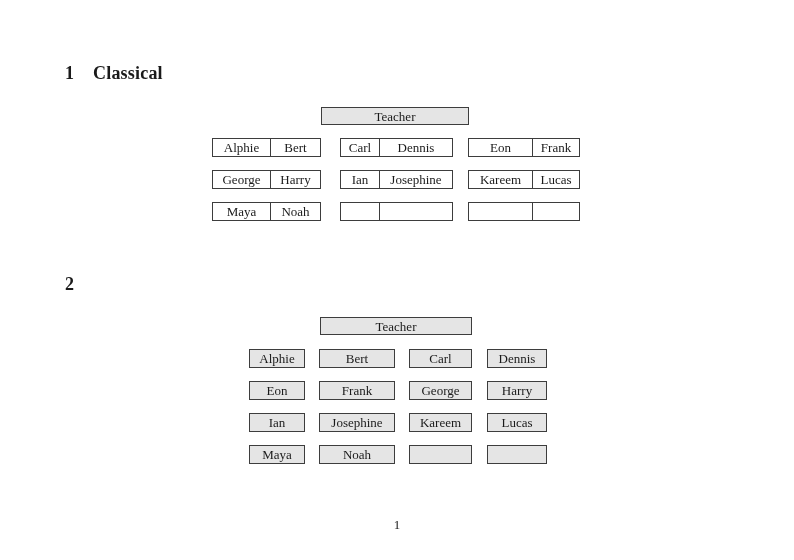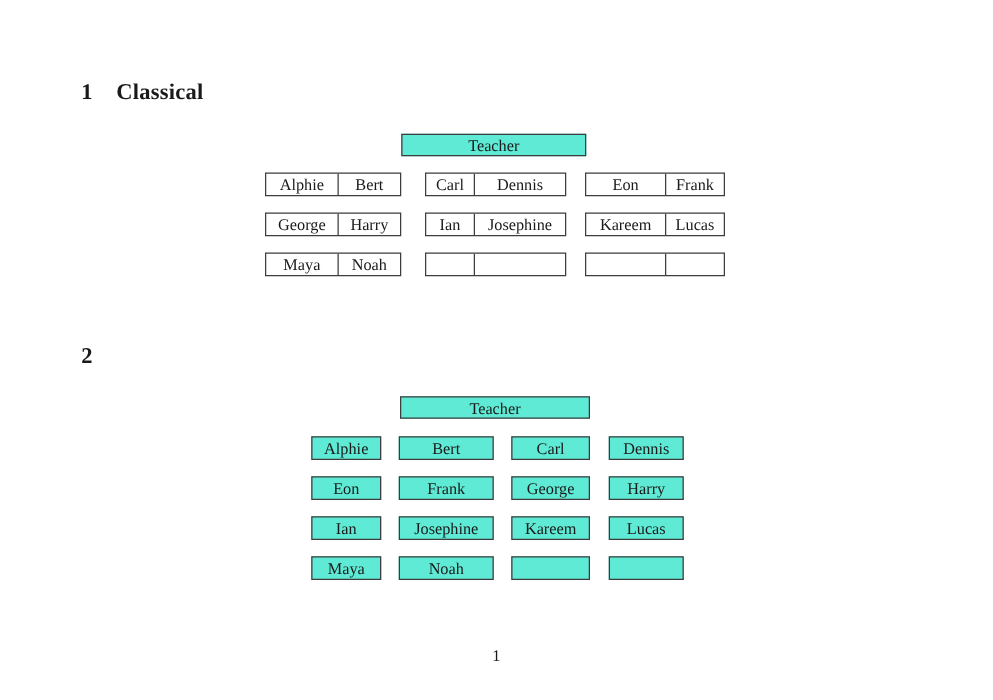--- a/index.html
+++ b/index.html
@@ -19,21 +19,21 @@
     font-size:18px;
     line-height:22px;
     letter-spacing:0.2px;
   }
   .heading .num { display:inline-block; width:28px; }
 
   .box {
     position:absolute;
     box-sizing:border-box;
     border:1px solid #3d3d3d;
-    background:#5eead4;
+    background:#e5e5e5;
     display:flex;
     align-items:center;
     justify-content:center;
     font-size:13px;
     line-height:15px;
     height:19px;
   }
 
   .desk {
     position:absolute;

